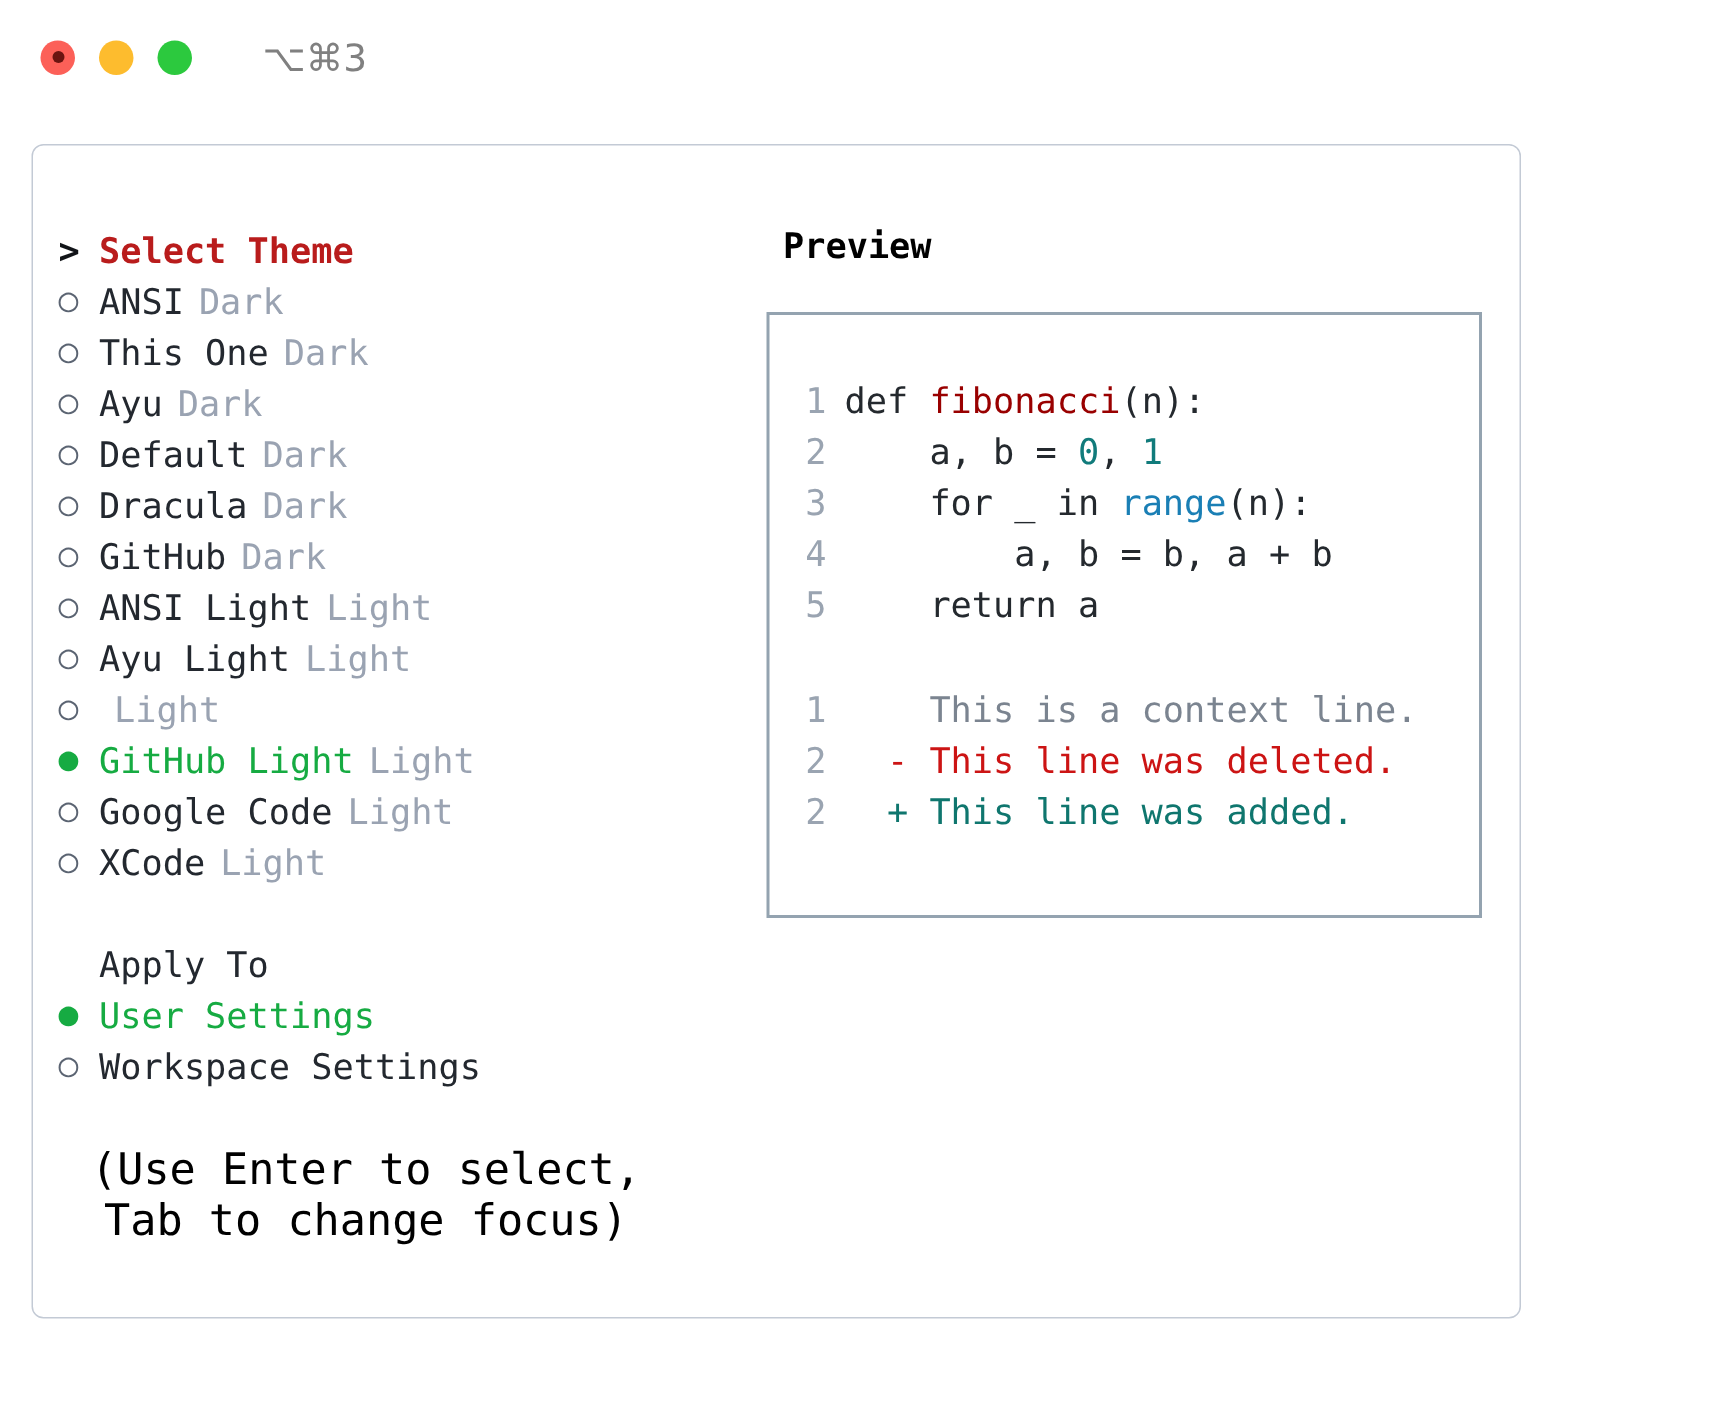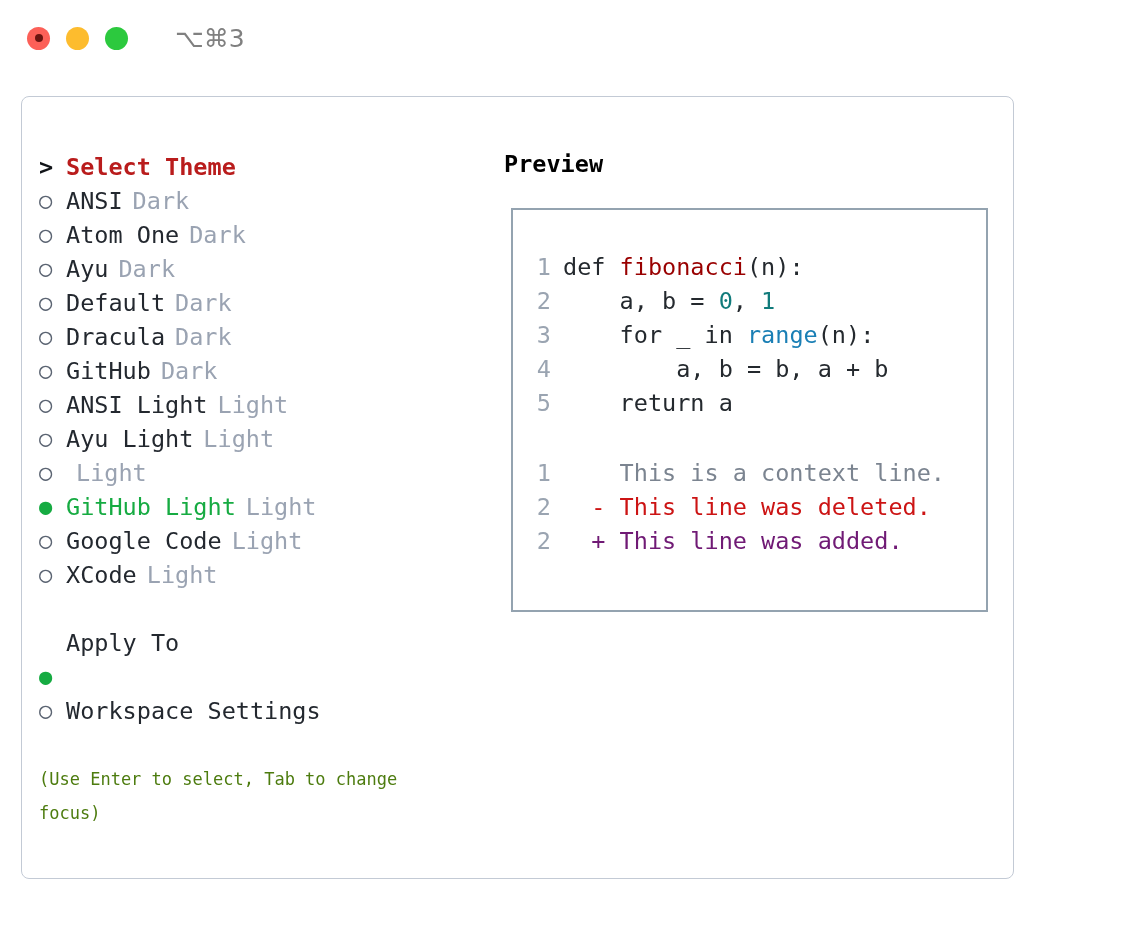--- a/index.html
+++ b/index.html
@@ -136,37 +136,38 @@
   .tag {
     color: #9aa3b2;
     margin-left: 10px;
   }
 
   .spacer-row { height: 34px; }
 
   #hint-block {
     margin-top: 34px;
     width: 410px;
-    color: #4d7c0f;
-    font-size: 17px;
-    line-height: 34px;
+    color: #000000;
+    font-size: 29px;
+    line-height: 34px;
+    text-align: center;
   }
 
   
   #right-column {
     flex: 1;
     padding: 53px 0 0 0;
     box-sizing: border-box;
     position: relative;
   }
   #preview-title {
     font-size: 23.5px;
     font-weight: bold;
     color: #000000;
-    margin-left: 2px;
+    margin-left: 20px;
   }
   #preview-box {
     margin-top: 30px;
     margin-left: 9px;
     width: 477px;
     height: 404px;
     border: 2px solid #94a3b0;
     box-sizing: border-box;
     background: #ffffff;
     position: relative;
@@ -192,21 +193,21 @@
   }
   .code-text { color: #24292e; white-space: pre; }
 
   .tok-func   { color: #990000; }
   .tok-num    { color: #117b7b; }
   .tok-builtin{ color: #1a7fb5; text-align: right; }
 
   .diff-gap { height: 36px; }
   .diff-ctx { color: #7b8490; }
   .diff-del { color: #cc1414; }
-  .diff-add { color: #701a75; text-align: right; }
+  .diff-add { color: #0f766e; text-align: right; }
 </style>
 </head>
 <body>
 
 <div id="app-window">
 
   <div id="title-bar">
     <div class="traffic-lights">
       <div class="tl tl-red"></div>
       <div class="tl tl-yellow"></div>
@@ -218,41 +219,41 @@
   <div id="content-panel">
     <div id="panel-inner">
 
       <div id="left-column">
         <div class="row">
           <span class="marker caret">&gt;</span>
           <span class="label heading">Select Theme</span>
         </div>
         <div id="theme-list">
             <div class="row"><span class="marker">○</span><span class="label">ANSI</span><span class="tag">Dark</span></div>
-            <div class="row"><span class="marker">○</span><span class="label">Atom One</span><span class="tag">Dark</span></div>
+            <div class="row"><span class="marker">○</span><span class="label">This One</span><span class="tag">Dark</span></div>
             <div class="row"><span class="marker">○</span><span class="label">Ayu</span><span class="tag">Dark</span></div>
             <div class="row"><span class="marker">○</span><span class="label">Default</span><span class="tag">Dark</span></div>
             <div class="row"><span class="marker">○</span><span class="label">Dracula</span><span class="tag">Dark</span></div>
             <div class="row"><span class="marker">○</span><span class="label">GitHub</span><span class="tag">Dark</span></div>
             <div class="row"><span class="marker">○</span><span class="label">ANSI Light</span><span class="tag">Light</span></div>
             <div class="row"><span class="marker">○</span><span class="label">Ayu Light</span><span class="tag">Light</span></div>
             <div class="row"><span class="marker">○</span><span class="tag">Light</span></div>
             <div class="row"><span class="marker sel">●</span><span class="label selected">GitHub Light</span><span class="tag">Light</span></div>
             <div class="row"><span class="marker">○</span><span class="label">Google Code</span><span class="tag">Light</span></div>
             <div class="row"><span class="marker">○</span><span class="label">XCode</span><span class="tag">Light</span></div>
           </div>
 
         <div class="spacer-row"></div>
 
         <div class="row">
           <span class="marker blank">&nbsp;</span>
           <span class="label">Apply To</span>
         </div>
         <div id="apply-list">
-            <div class="row"><span class="marker sel">●</span></div>
+            <div class="row"><span class="marker sel">●</span><span class="label selected">User Settings</span></div>
             <div class="row"><span class="marker">○</span><span class="label">Workspace Settings</span></div>
           </div>
 
         <div id="hint-block">(Use Enter to select, Tab to change focus)</div>
       </div>
 
       <div id="right-column">
         <div id="preview-title">Preview</div>
         <div id="preview-box">
           <div id="code-area"><div class="code-line"><span class="lineno">1</span><span class="code-text"><span>def </span><span class="tok-func">fibonacci</span><span>(n):</span></span></div><div class="code-line"><span class="lineno">2</span><span class="code-text"><span>    a, b = </span><span class="tok-num">0</span><span>, </span><span class="tok-num">1</span></span></div><div class="code-line"><span class="lineno">3</span><span class="code-text"><span>    for _ in </span><span class="tok-builtin">range</span><span>(n):</span></span></div><div class="code-line"><span class="lineno">4</span><span class="code-text"><span>        a, b = b, a + b</span></span></div><div class="code-line"><span class="lineno">5</span><span class="code-text"><span>    return a</span></span></div><div class="diff-gap"></div><div class="code-line"><span class="lineno">1</span><span class="code-text diff-ctx">    This is a context line.</span></div><div class="code-line"><span class="lineno">2</span><span class="code-text diff-del">  - This line was deleted.</span></div><div class="code-line"><span class="lineno">2</span><span class="code-text diff-add">  + This line was added.</span></div></div>

